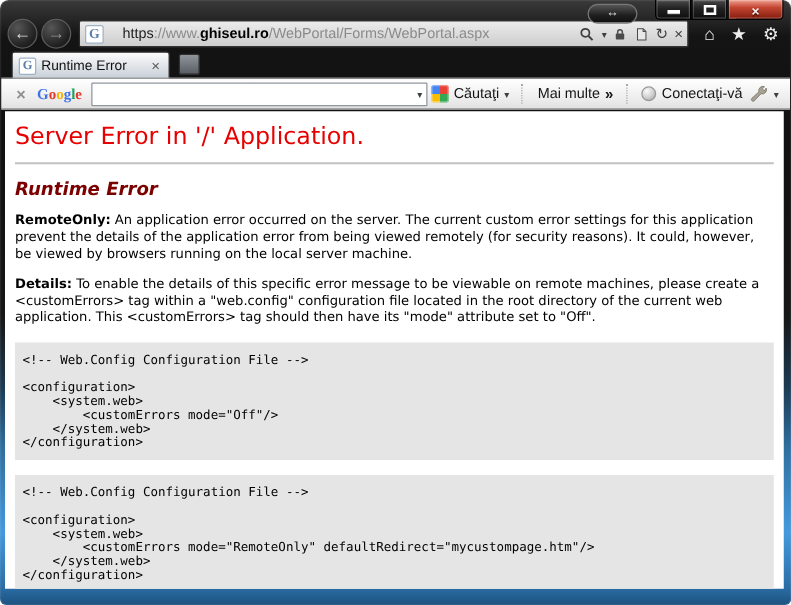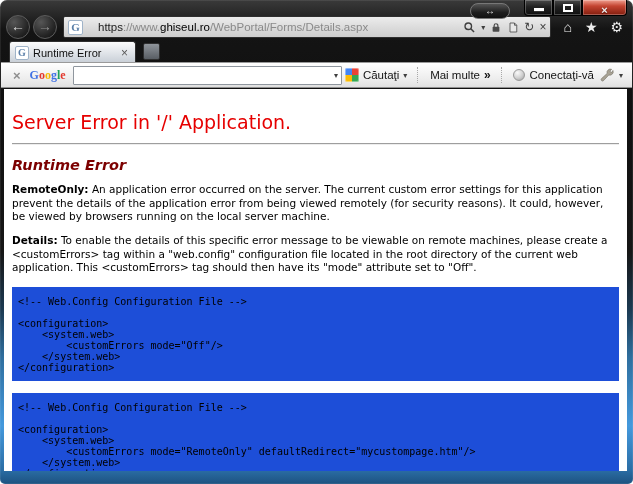--- a/index.html
+++ b/index.html
@@ -36,21 +36,21 @@
     text-align:center; margin-right:3px; cursor:pointer; flex:0 0 auto; }
   .nav-btn.fwd { color:#909090; }
   .addressbar { flex:1 1 auto; height:22px; margin-left:3px;
     background: linear-gradient(#ececec,#cdcdcd); border:1px solid #2e2e2e; border-radius:2px;
     display:flex; align-items:center; padding:0 4px; min-width:0; }
   .favicon { width:15px; height:15px; background:#fff; border:1px solid #9fb3c8; border-radius:2px;
     color:#5a7fa8; font-family:"Liberation Serif",serif; font-weight:bold;
     font-size:11px; line-height:13px; text-align:center; margin-right:5px; flex:0 0 auto; }
   .url { flex:1 1 auto; font-size:11.5px; color:#8a8a8a; white-space:nowrap; overflow:hidden; }
   .url .dark { color:#1b1b1b;margin-left:10px; }
-  .url .domain { color:#000; font-weight:normal;text-align:center; }
+  .url .domain { color:#000; font-weight:bold;text-align:center; }
   .ab-icons { display:flex; align-items:center; gap:5px; color:#3f3f3f; flex:0 0 auto; padding-left:6px; }
   .ab-icons .glyph { font-size:12px; line-height:12px; }
   .caret { font-size:8px; color:#3f3f3f; }
   .browser-actions { display:flex; align-items:center; gap:13px; margin:0 4px 0 12px;
     color:#ececec; flex:0 0 auto; }
   .browser-actions .glyph { font-size:14px; line-height:16px; cursor:pointer; }
 
   
   .tabrow { position:absolute; top:39px; left:0; right:0; height:24px; z-index:3; }
   .tab { position:absolute; left:9px; bottom:0; width:127px; height:22px;
@@ -80,27 +80,27 @@
     margin:0 3px; cursor:pointer; white-space:nowrap;text-align:center; }
   .gicon { width:14px; height:14px; border-radius:2px;
     background: conic-gradient(#ea4335 0 90deg, #34a853 90deg 180deg, #fbbc05 180deg 270deg, #4285f4 270deg 360deg);
     box-shadow: inset 0 0 0 1px rgba(255,255,255,0.4); }
   .ball { width:12px; height:12px; border-radius:50%; border:1px solid #9a9a9a;
     background: radial-gradient(circle at 35% 28%, #fafafa, #cfcfcf 55%, #9a9a9a); }
   .chevrons { font-weight:bold; font-size:12px; }
 
   
   .page { position:absolute; left:4px; right:6px; top:89px; bottom:13px; background:#fff;
-    padding:15px 8px 0 8px; overflow:hidden; font-family:"DejaVu Sans",sans-serif; z-index:2; }
+    padding:2px 8px 0 8px; overflow:hidden; font-family:"DejaVu Sans",sans-serif; z-index:2; }
   .page h1 { font-size:19px; font-weight:normal; color:#e60000; margin:7px 0 10px; }
   .page hr { border:none; border-top:1px solid #9e9e9e; border-bottom:1px solid #ededed; margin:0 0 2px; }
   .page h2 { font-size:14.5px; font-weight:bold; font-style:italic; color:#7c0000; margin:12px 0 4px; }
   .page p { font-size:10.5px; line-height:1.3; color:#000; margin:10px 0; }
   .page p b { font-weight:bold; }
-  .codeblock { background:#1d4ed8; font-family:"DejaVu Sans Mono",monospace;
+  .codeblock { background:#e5e5e5; font-family:"DejaVu Sans Mono",monospace;
     font-size:10px; line-height:1.1; color:#000; padding:9px 6px 8px;
     margin:12px 0; white-space:pre; overflow:hidden; }
 
   svg { display:block; }
 </style>
 </head>
 <body>
 
 <div class="window">
 
@@ -121,21 +121,21 @@
 
   <div class="nav-row">
     <div class="nav-btn">
       <span>←</span>
     </div>
     <div class="nav-btn fwd">
       <span>→</span>
     </div>
     <div class="addressbar">
       <span class="favicon">G</span>
-      <span class="url"><span class="dark">https</span><span>://www.</span><span class="domain">ghiseul.ro</span><span>/WebPortal/Forms/Details.aspx</span></span>
+      <span class="url"><span class="dark">https</span><span>://www.</span><span class="domain">ghiseul.ro</span><span>/WebPortal/Forms/WebPortal.aspx</span></span>
       <span class="ab-icons">
         <svg width="13" height="13" viewBox="0 0 16 16">
             <circle cx="6.5" cy="6.5" r="4" fill="none" stroke="#3f3f3f" stroke-width="1.7"></circle>
             <line x1="9.6" y1="9.6" x2="13.6" y2="13.6" stroke="#3f3f3f" stroke-width="1.9"></line>
           </svg>
         <span class="caret">▾</span>
         <svg width="12" height="13" viewBox="0 0 16 16">
             <rect x="3.5" y="7" width="9" height="6.5" rx="1" fill="#4a4a4a"></rect>
             <path d="M5.5 7.2V5.5a2.5 2.5 0 0 1 5 0v1.7" fill="none" stroke="#4a4a4a" stroke-width="1.6"></path>
           </svg>

